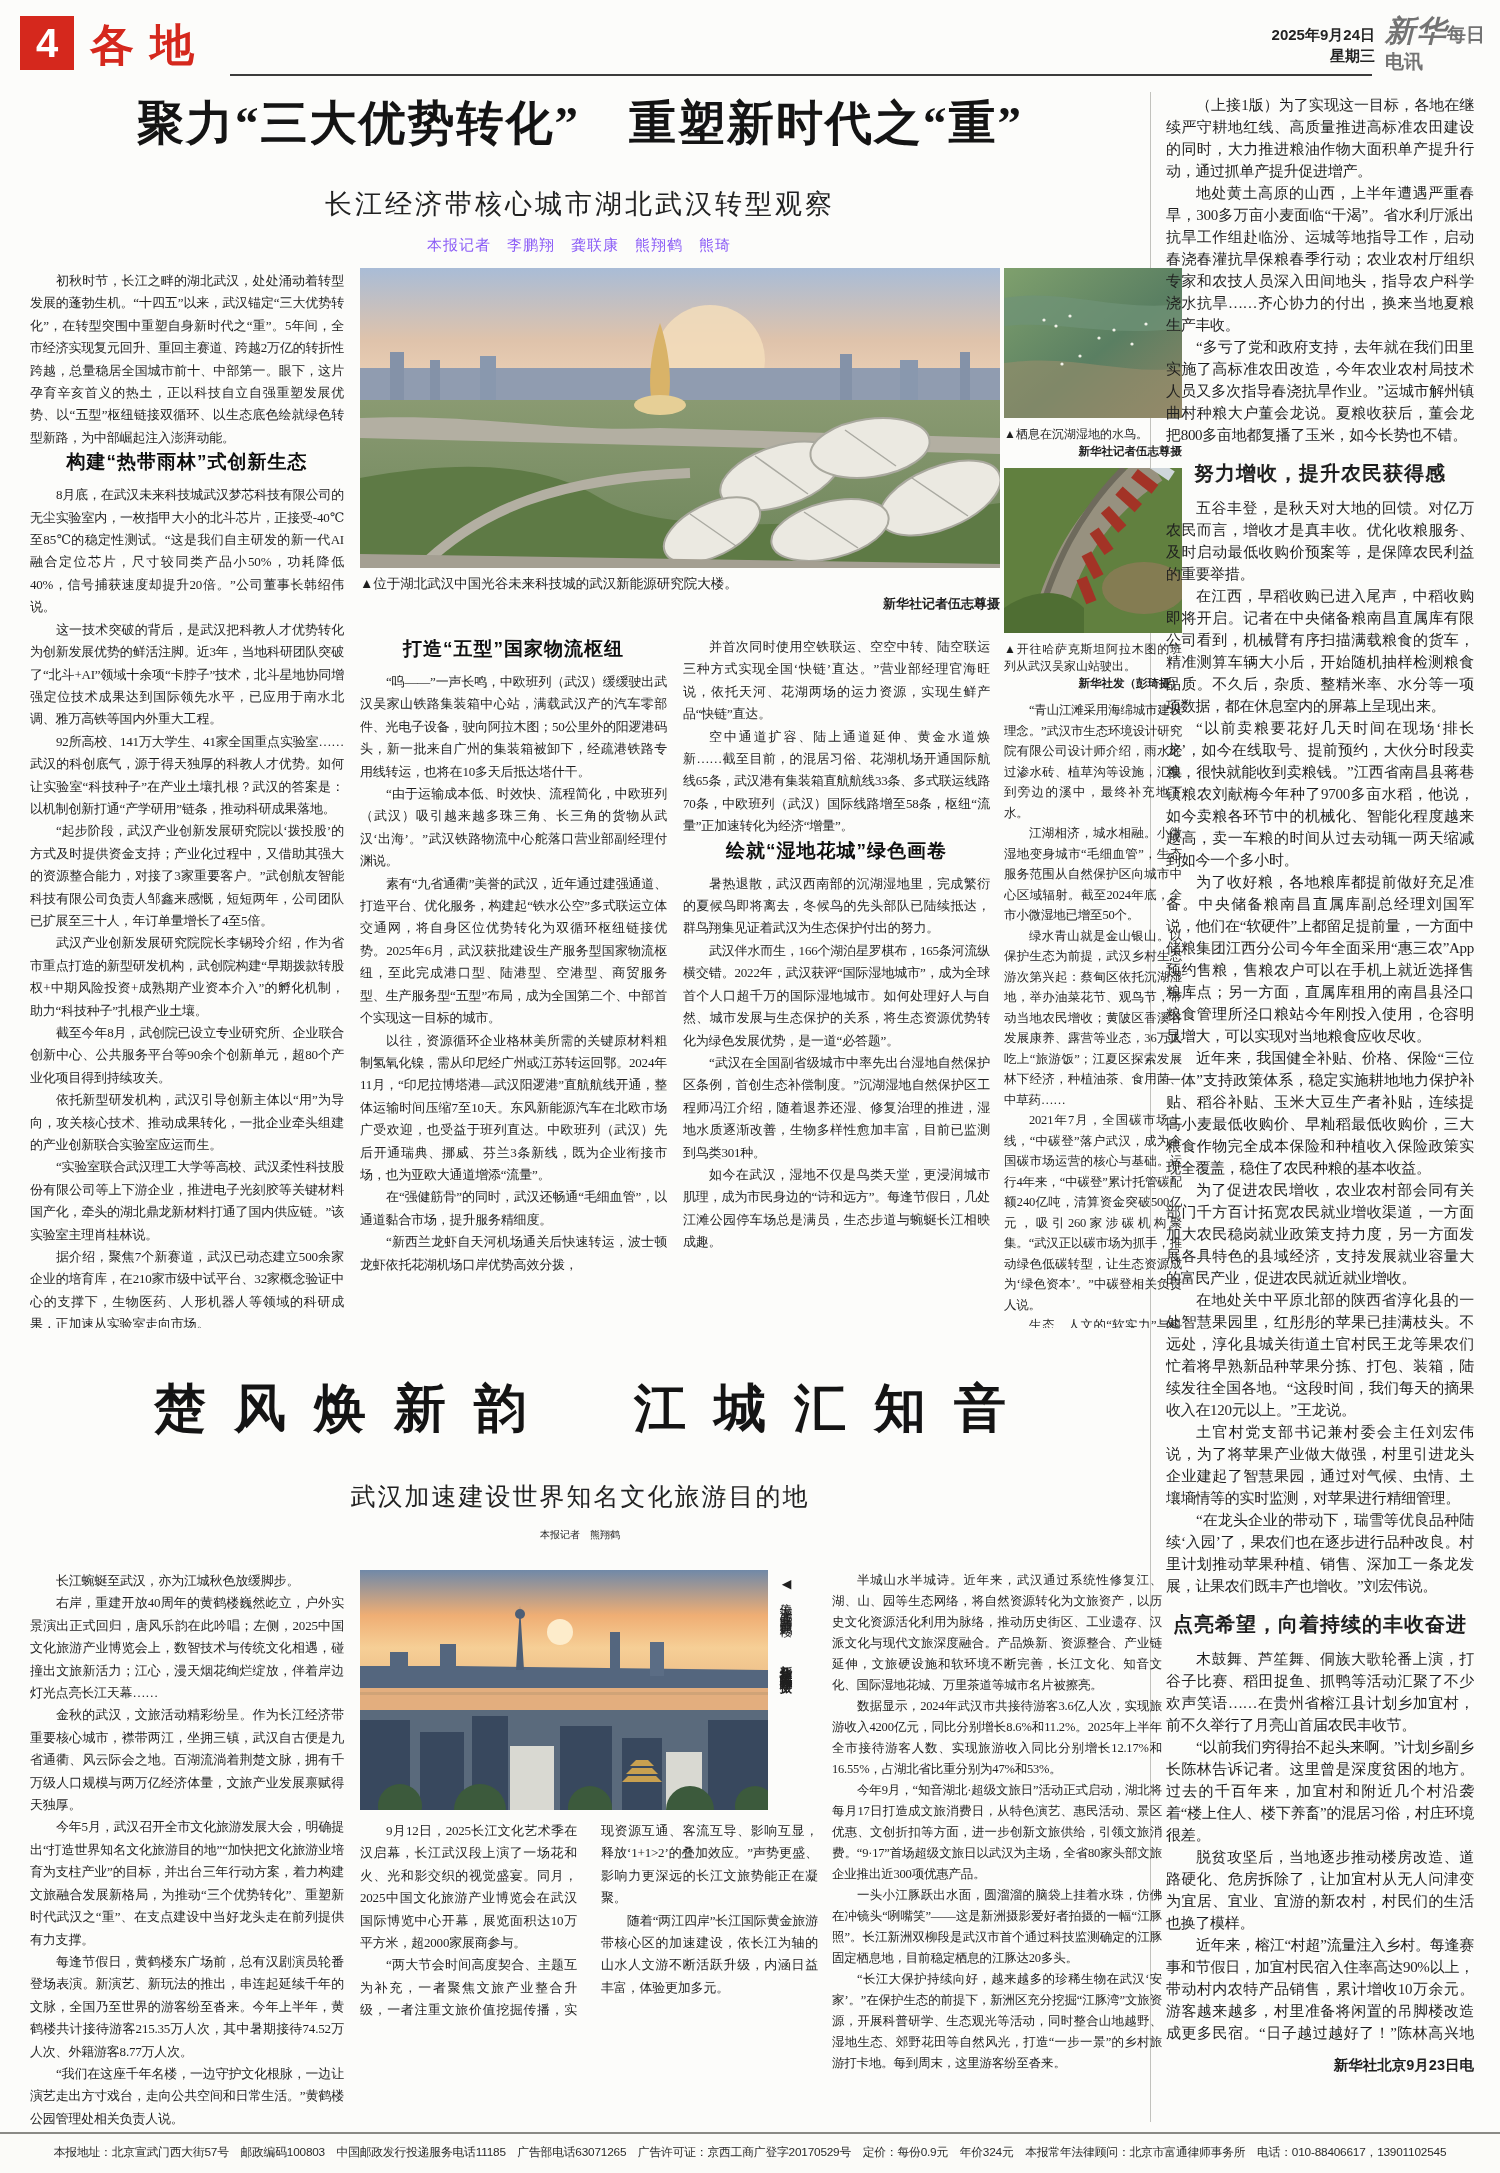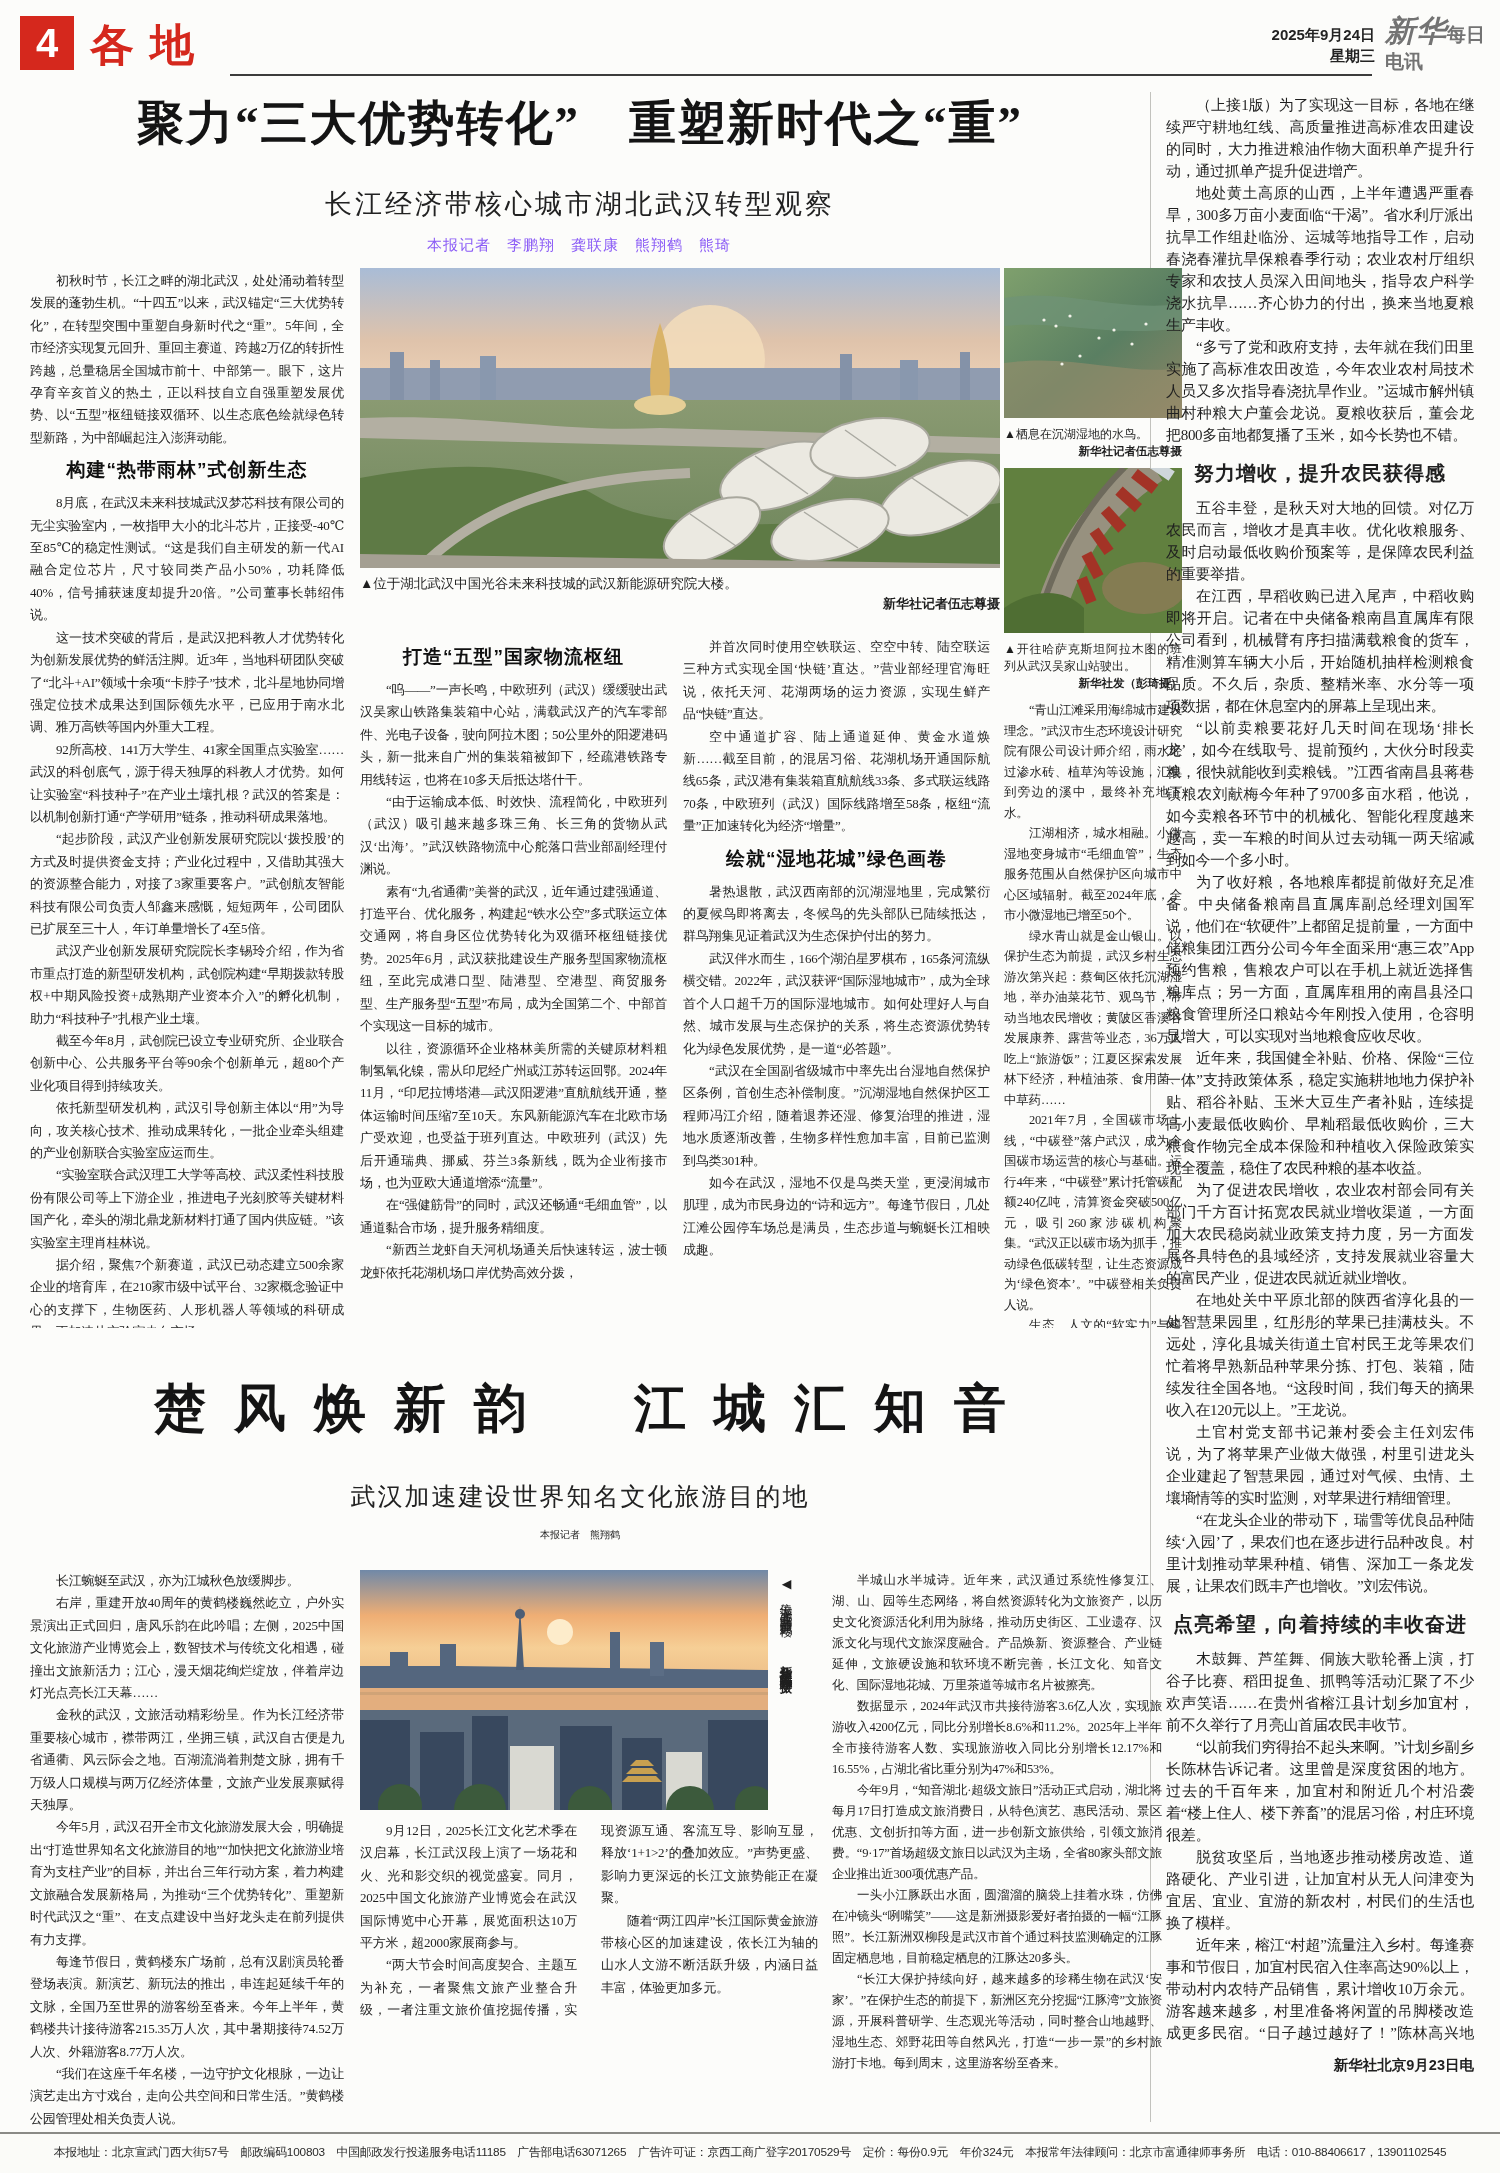--- a/index.html
+++ b/index.html
@@ -25,21 +25,21 @@
   
   .vrule{left:1150px;top:92px;width:1px;height:2030px;background:#c2c2bd;}
   
   .a1-headline{left:30px;top:92px;width:1100px;text-align:center;font-size:47px;
     font-weight:900;color:#141414;letter-spacing:2px;}
   .a1-subtitle{left:30px;top:186px;width:1100px;text-align:center;font-size:27px;color:#222;letter-spacing:3px;}
   .a1-byline{left:29px;top:236px;width:1100px;text-align:center;font-size:15px;color:#8b5cf6;letter-spacing:1px;}
   .col{overflow:hidden;}
   .col p, .uphoto p{margin:0;text-indent:2em;text-align:justify;font-size:13px;
     line-height:22.4px;letter-spacing:-0.2px;}
-  .col h3, .uphoto h3{margin:8px 0 9px 0;text-align:center;font-size:19px;font-weight:bold;
+  .col h3, .uphoto h3{margin:0 0 9px 0;text-align:center;font-size:19px;font-weight:bold;
     font-family:"Liberation Sans","DejaVu Sans",sans-serif;color:#101010;letter-spacing:1px;}
   .c1{left:30px;top:270px;width:314px;height:1058px;}
   .photoA{left:360px;top:268px;width:640px;}
   .photoA svg{display:block;}
   .capA{font-size:13.5px;line-height:20px;margin-top:6px;text-align:justify;}
   .capA .credit{display:block;text-align:right;font-weight:bold;
     font-family:"Liberation Sans",sans-serif;font-size:13px;}
   .c2{left:360px;top:636px;width:307px;height:692px;}
   .c3{left:683px;top:636px;width:307px;height:692px;}
   .c4{left:1004px;top:268px;width:178px;height:1060px;overflow:hidden;}
@@ -325,21 +325,21 @@
     <p>“以前卖粮要花好几天时间在现场‘排长龙’，如今在线取号、提前预约，大伙分时段卖粮，很快就能收到卖粮钱。”江西省南昌县蒋巷镇粮农刘献梅今年种了9700多亩水稻，他说，如今卖粮各环节中的机械化、智能化程度越来越高，卖一车粮的时间从过去动辄一两天缩减到如今一个多小时。</p>
     <p>为了收好粮，各地粮库都提前做好充足准备。中央储备粮南昌直属库副总经理刘国军说，他们在“软硬件”上都留足提前量，一方面中储粮集团江西分公司今年全面采用“惠三农”App预约售粮，售粮农户可以在手机上就近选择售粮库点；另一方面，直属库租用的南昌县泾口粮食管理所泾口粮站今年刚投入使用，仓容明显增大，可以实现对当地粮食应收尽收。</p>
     <p>近年来，我国健全补贴、价格、保险“三位一体”支持政策体系，稳定实施耕地地力保护补贴、稻谷补贴、玉米大豆生产者补贴，连续提高小麦最低收购价、早籼稻最低收购价，三大粮食作物完全成本保险和种植收入保险政策实现全覆盖，稳住了农民种粮的基本收益。</p>
     <p>为了促进农民增收，农业农村部会同有关部门千方百计拓宽农民就业增收渠道，一方面加大农民稳岗就业政策支持力度，另一方面发展各具特色的县域经济，支持发展就业容量大的富民产业，促进农民就近就业增收。</p>
     <p>在地处关中平原北部的陕西省淳化县的一处智慧果园里，红彤彤的苹果已挂满枝头。不远处，淳化县城关街道土官村民王龙等果农们忙着将早熟新品种苹果分拣、打包、装箱，陆续发往全国各地。“这段时间，我们每天的摘果收入在120元以上。”王龙说。</p>
     <p>土官村党支部书记兼村委会主任刘宏伟说，为了将苹果产业做大做强，村里引进龙头企业建起了智慧果园，通过对气候、虫情、土壤墒情等的实时监测，对苹果进行精细管理。</p>
     <p>“在龙头企业的带动下，瑞雪等优良品种陆续‘入园’了，果农们也在逐步进行品种改良。村里计划推动苹果种植、销售、深加工一条龙发展，让果农们既丰产也增收。”刘宏伟说。</p>
     <h3>点亮希望，向着持续的丰收奋进</h3>
     <p>木鼓舞、芦笙舞、侗族大歌轮番上演，打谷子比赛、稻田捉鱼、抓鸭等活动汇聚了不少欢声笑语……在贵州省榕江县计划乡加宜村，前不久举行了月亮山首届农民丰收节。</p>
     <p>“以前我们穷得抬不起头来啊。”计划乡副乡长陈林告诉记者。这里曾是深度贫困的地方。过去的千百年来，加宜村和附近几个村沿袭着“楼上住人、楼下养畜”的混居习俗，村庄环境很差。</p>
-    <p>脱贫攻坚后，当地逐步推动楼房改造、道路硬化、产业引进，让加宜村从无人问津变为宜居、宜业、宜游的新农村，村民们的生活也换了模样。</p>
+    <p>脱贫攻坚后，当地逐步推动楼房改造、道路硬化、危房拆除了，让加宜村从无人问津变为宜居、宜业、宜游的新农村，村民们的生活也换了模样。</p>
     <p>近年来，榕江“村超”流量注入乡村。每逢赛事和节假日，加宜村民宿入住率高达90%以上，带动村内农特产品销售，累计增收10万余元。游客越来越多，村里准备将闲置的吊脚楼改造成更多民宿。“日子越过越好了！”陈林高兴地说。</p>
     <p>农民丰收，不仅是农业丰产、农民收入增加。近年来不断推进的人居环境整治、乡风文明建设等，给农民增添了获得感，也吸引着人才、资金等共同建设乡村。</p>
     <p>在浙江绍兴柯桥区湖塘街道兴华村，随着“千万工程”的到来，村子面貌悄然焕新——危房拆除了，道路拓宽了，村庄环境不断改善，乡村产业步入正轨，村子有了吸引力，越来越多年轻人选择来到兴华村工作、生活。</p>
     <p>“90后”沈建强5年前回到家乡兴华村担任村党总支书记。这几年他带领村民发展菌菇产业，推动村集体经济壮大与村民致富。</p>
   </div>
 <div class="abs dateline">新华社北京9月23日电</div>
 
 <div class="abs footer">
   <div>本报地址：北京宣武门西大街57号　邮政编码100803　中国邮政发行投递服务电话11185　广告部电话63071265　广告许可证：京西工商广登字20170529号　定价：每份0.9元　年价324元　本报常年法律顾问：北京市富通律师事务所　电话：010-88406617，13901102545</div>
 </div>

